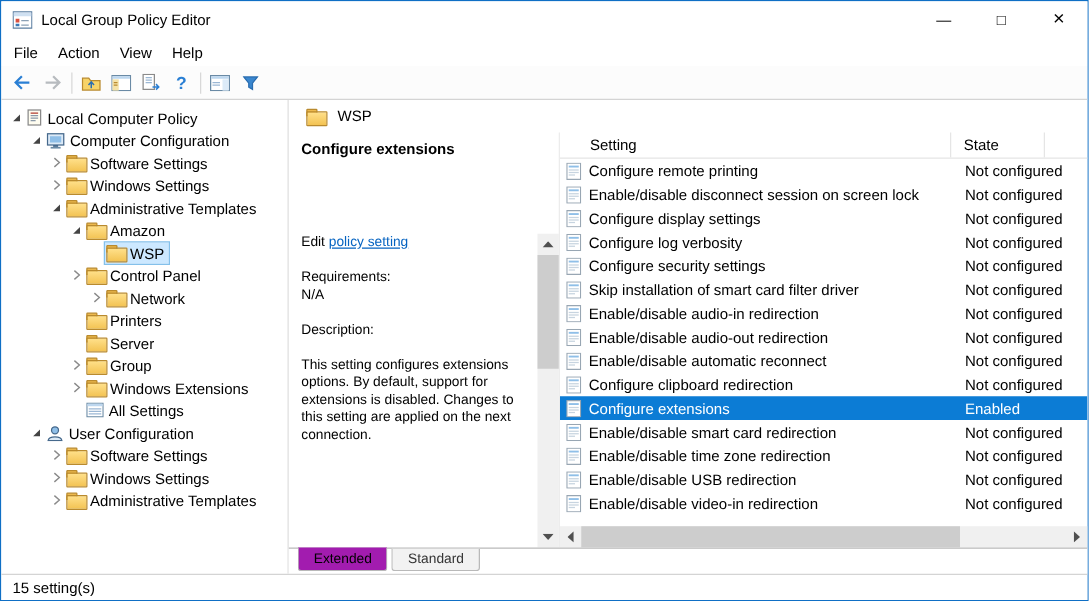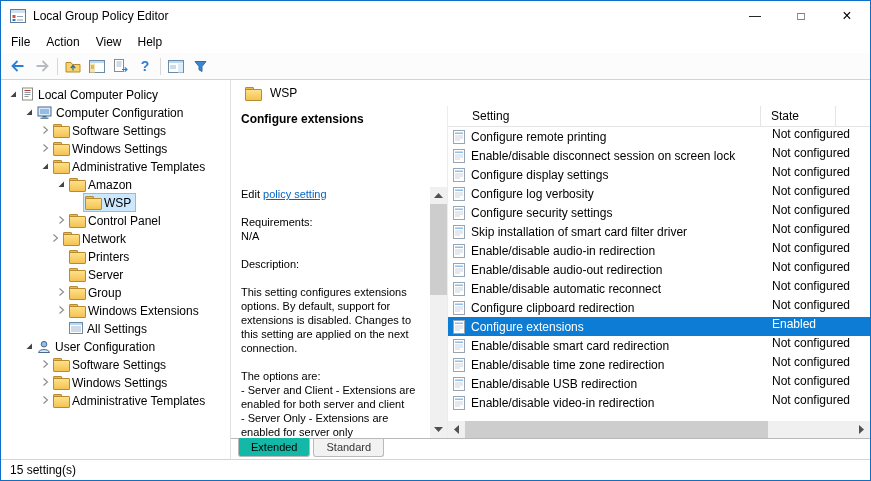--- a/index.html
+++ b/index.html
@@ -69,30 +69,30 @@
   .hthumb{position:absolute;left:0;top:0;height:17px;width:78%;background:#cdcdcd;}
 
   
   .list-pane{flex:1;display:flex;flex-direction:column;min-width:0;border-left:1px solid #ececec;}
   .list-header{height:21px;flex:none;display:flex;font-size:12px;border-bottom:1px solid #e5e5e5;color:#000;}
   .col{padding-top:3px;white-space:nowrap;}
   .col-setting{width:313px;flex:none;padding-left:24px;border-right:1px solid #e5e5e5;}
   .col-state{width:75px;flex:none;padding-left:10px;border-right:1px solid #e5e5e5;}
   .col-fill{flex:1;}
   .list-rows{flex:1;min-height:0;overflow:hidden;}
-  .list-row{height:19px;display:flex;font-size:12px;}
+  .list-row{height:19px;display:flex;align-items:center;font-size:12px;}
   .cell-setting{width:314px;flex:none;display:flex;align-items:center;padding-left:5px;overflow:hidden;white-space:nowrap;}
   .row-icon{display:flex;margin-right:6px;flex:none;}
   .cell-state{padding-left:10px;white-space:nowrap;}
   .list-row.selected{background:var(--selection,#0c7cd5);color:#fff;}
 
   
   .tabs-row{height:21px;flex:none;display:flex;align-items:flex-start;padding-left:7px;border-top:1px solid #b9b9b9;background:#fff;}
   .tab{font-size:11px;padding:2px 12px 3px;background:#f2f2f2;border:1px solid #b9b9b9;border-top:none;border-radius:0 0 3px 3px;margin-right:3px;color:#333;}
-  .tab.active{background:#14b8a6;margin-top:-1px;padding-top:3px;color:#000;}
+  .tab.active{background:#a21caf;margin-top:-1px;padding-top:3px;color:#000;}
 
   
   .statusbar{height:21px;flex:none;border-top:1px solid #d4d4d4;display:flex;align-items:center;padding-left:9px;font-size:12px;background:#fff;}
 </style>
 </head>
 <body>
 
 <div class="window" style="--accent: #0f6fc5; --selection: #0c7cd5; --tree-sel: #cce8ff; --link: #0563c1;">
 
   <div class="titlebar">
@@ -284,21 +284,21 @@
               <path d="M3.5,1.5 L7.5,5 L3.5,8.5" fill="none" stroke="#8a8a8a" stroke-width="1.1"></path>
             </svg>
           </span>
           <span class="tree-node">
             <span class="tree-icon">
               <span class="icon-folder"></span>
             </span>
             <span class="tree-label">Control Panel</span>
           </span>
         </div>
-        <div class="tree-row" style="padding-left: 47px; align-items: center;">
+        <div class="tree-row" style="padding-left: 69px; align-items: center;">
           <span class="expander">
             <svg width="10" height="10" viewBox="0 0 10 10">
               <path d="M3.5,1.5 L7.5,5 L3.5,8.5" fill="none" stroke="#8a8a8a" stroke-width="1.1"></path>
             </svg>
           </span>
           <span class="tree-node">
             <span class="tree-icon">
               <span class="icon-folder"></span>
             </span>
             <span class="tree-label">Network</span>
@@ -433,21 +433,20 @@
           <div class="detail-title">Configure extensions</div>
           <div class="detail-body">
             <div class="detail-text">
               <p><span>Edit </span><a class="link">policy setting</a></p>
               <p>
                   <span class="blk">Requirements:</span>
                   <span class="blk">N/A</span>
                 </p>
               <p>Description:</p>
               <p>This setting configures extensions options. By default, support for extensions is disabled. Changes to this setting are applied on the next connection.</p>
-              <p><span class="blk">The options are:</span><span id="options-list"><span class="opt-line">- Server and Client - Extensions are enabled for both server and client</span><span class="opt-line">- Server Only - Extensions are enabled for server only</span><span class="opt-line">- Client Only - Extensions are</span></span></p>
             </div>
             <div class="vscroll">
               <div class="scroll-btn">
                   <svg width="9" height="5" viewBox="0 0 9 5">
                     <path d="M0,5 L4.5,0 L9,5 Z" fill="#505050"></path>
                   </svg>
                 </div>
               <div class="vtrack">
                   <div class="vthumb"></div>
                 </div>

